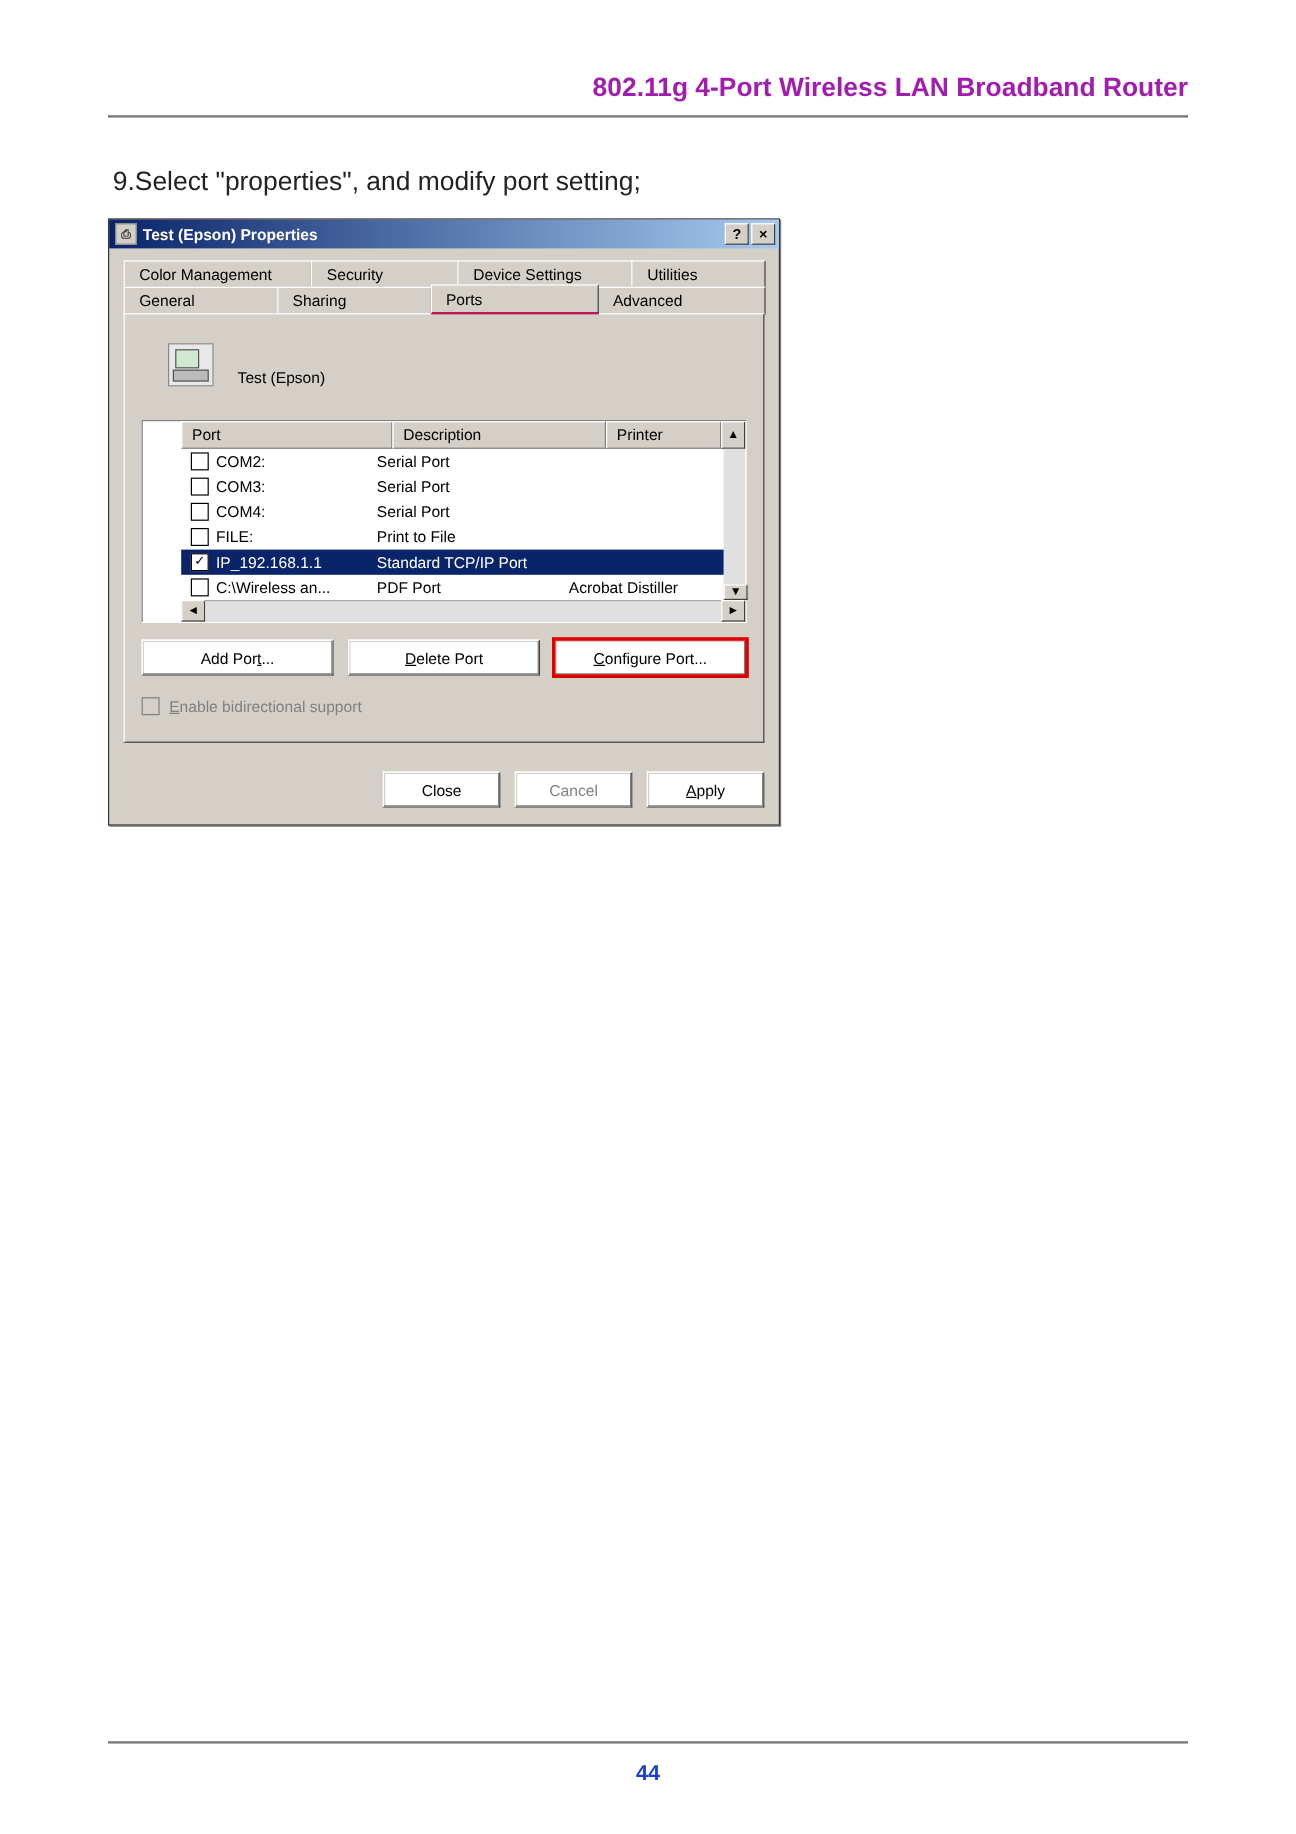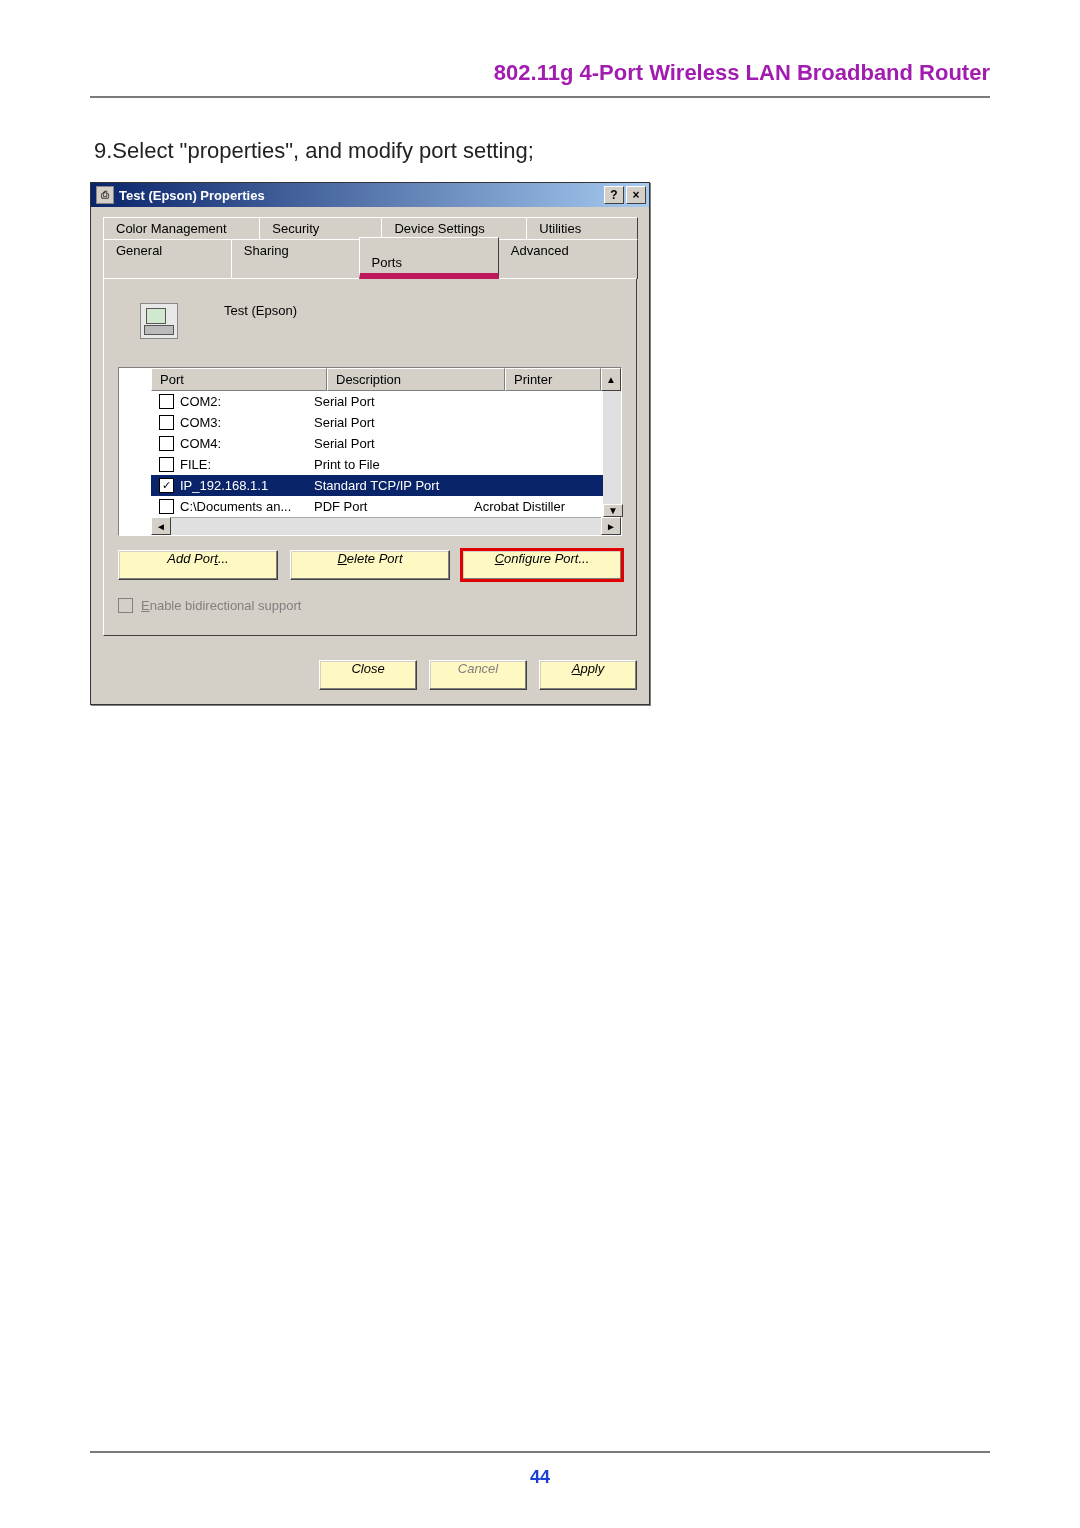--- a/index.html
+++ b/index.html
@@ -73,33 +73,33 @@
     background:#d4d0c8;
     border-top:1px solid #fff;
     border-left:1px solid #fff;
     border-right:1px solid #404040;
     margin-right:-1px;
     position:relative;
     font-size:13px;
   }
   .tab.back { z-index:1; }
   .tab.front { z-index:3; }
-  .tab.active { z-index:4; border-bottom:6px solid #be185d; padding-top:17px; margin-top:-2px; }
+  .tab.active { z-index:4; border-bottom:2px solid #be185d; padding-top:4px; margin-top:-2px; }
   .tab-panel {
     border-top:1px solid #fff;
     border-left:1px solid #fff;
     border-right:1px solid #404040;
     border-bottom:1px solid #404040;
     padding: 18px 14px 16px 14px;
     margin-top:-1px;
     background:#d4d0c8;
     position:relative;
     z-index:3;
   }
-  .printer-row { display:flex; align-items:flex-start; margin:6px 0 28px 22px;gap:26px; }
+  .printer-row { display:flex; align-items:flex-end; margin:6px 0 28px 22px; }
   .printer-icon {
     width:36px;height:34px;background:#e8e8e8;border:1px solid #888;position:relative;margin-right:20px;
   }
   .printer-icon::before{content:"";position:absolute;top:4px;left:5px;width:18px;height:14px;background:#cfe8cf;border:1px solid #555;}
   .printer-icon::after{content:"";position:absolute;bottom:3px;left:3px;width:28px;height:8px;background:#bbb;border:1px solid #555;}
   .explain { margin: 0 0 8px 0; line-height:1.35; }
   .underline-first::first-letter { text-decoration: underline; }
   .ports-list {
     border-top:1px solid #808080;
     border-left:1px solid #808080;
@@ -133,24 +133,24 @@
   .prow .c-port{width:134px;overflow:hidden;text-overflow:ellipsis;white-space:nowrap;}
   .prow .c-desc{width:160px;}
   .prow .c-prn{flex:1;}
   .prow.sel { background:#0a246a;color:#fff; }
   .prow.sel .chk{color:#000;}
   .hscroll { height:18px;background:#d4d0c8;display:flex; }
   .hs-btn{width:18px;border:1px solid #fff;border-right-color:#404040;border-bottom-color:#404040;display:flex;align-items:center;justify-content:center;font-size:10px;background:#d4d0c8;}
   .hs-track{flex:1;background:#e0e0e0;border-top:1px solid #aaa;}
   .btnrow{display:flex;gap:12px;margin-top:14px;}
   .winbtn{
-    flex:1;height:28px;background:#fef9c3;
+    flex:1;height:28px;background:#ffffff;
     border:1px solid #fff;border-right-color:#404040;border-bottom-color:#404040;
     box-shadow: inset -1px -1px 0 #808080, inset 1px 1px 0 #d4d0c8;
-    font-size:13px;display:flex;align-items:flex-start;justify-content:center;font-style:italic;
+    font-size:13px;display:flex;align-items:center;justify-content:center;
   }
   .hl-red{ outline:3px solid #e00000; outline-offset:-1px; }
   .opts{margin-top:18px;}
   .optrow{display:flex;align-items:center;margin:6px 0;font-size:13px;}
   .optrow .ocb{width:13px;height:13px;border:1px solid #808080;background:#fff;margin-right:8px;}
   .optrow.disabled{color:#808080;}
   .optrow.disabled .ocb{background:#d4d0c8;}
   .dlg-buttons{display:flex;justify-content:flex-end;gap:12px;padding:10px 12px 14px 0;}
   .dlg-buttons .winbtn{flex:0 0 96px;}
   .dlg-buttons .winbtn.disabled{color:#808080;}
@@ -242,21 +242,21 @@
                   <div class="c-prn"></div>
                 </div>
                 <div class="prow sel">
                   <div class="chk">✓</div>
                   <div class="c-port">IP_192.168.1.1</div>
                   <div class="c-desc">Standard TCP/IP Port</div>
                   <div class="c-prn"></div>
                 </div>
                 <div class="prow">
                   <div class="chk"></div>
-                  <div class="c-port">C:\Documents an...</div>
+                  <div class="c-port">C:\Wireless an...</div>
                   <div class="c-desc">PDF Port</div>
                   <div class="c-prn">Acrobat Distiller</div>
                 </div>
               </div>
             <div class="vscroll">
               <div class="track"></div>
               <div class="scroll-dn">▼</div>
             </div>
           </div>
           <div class="hscroll">

